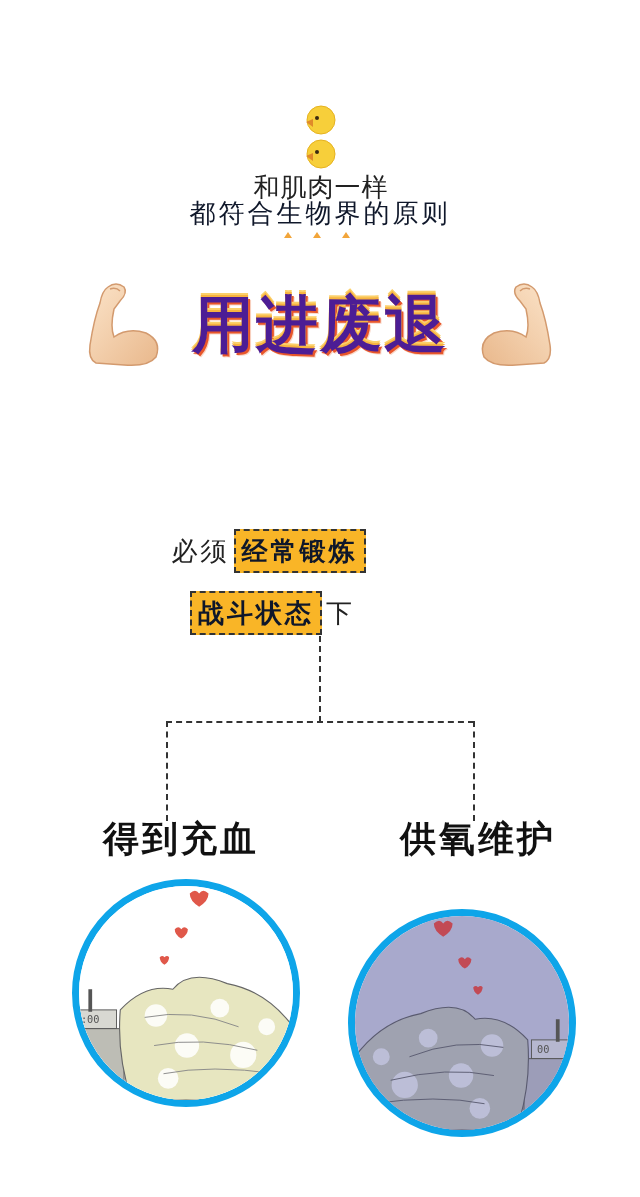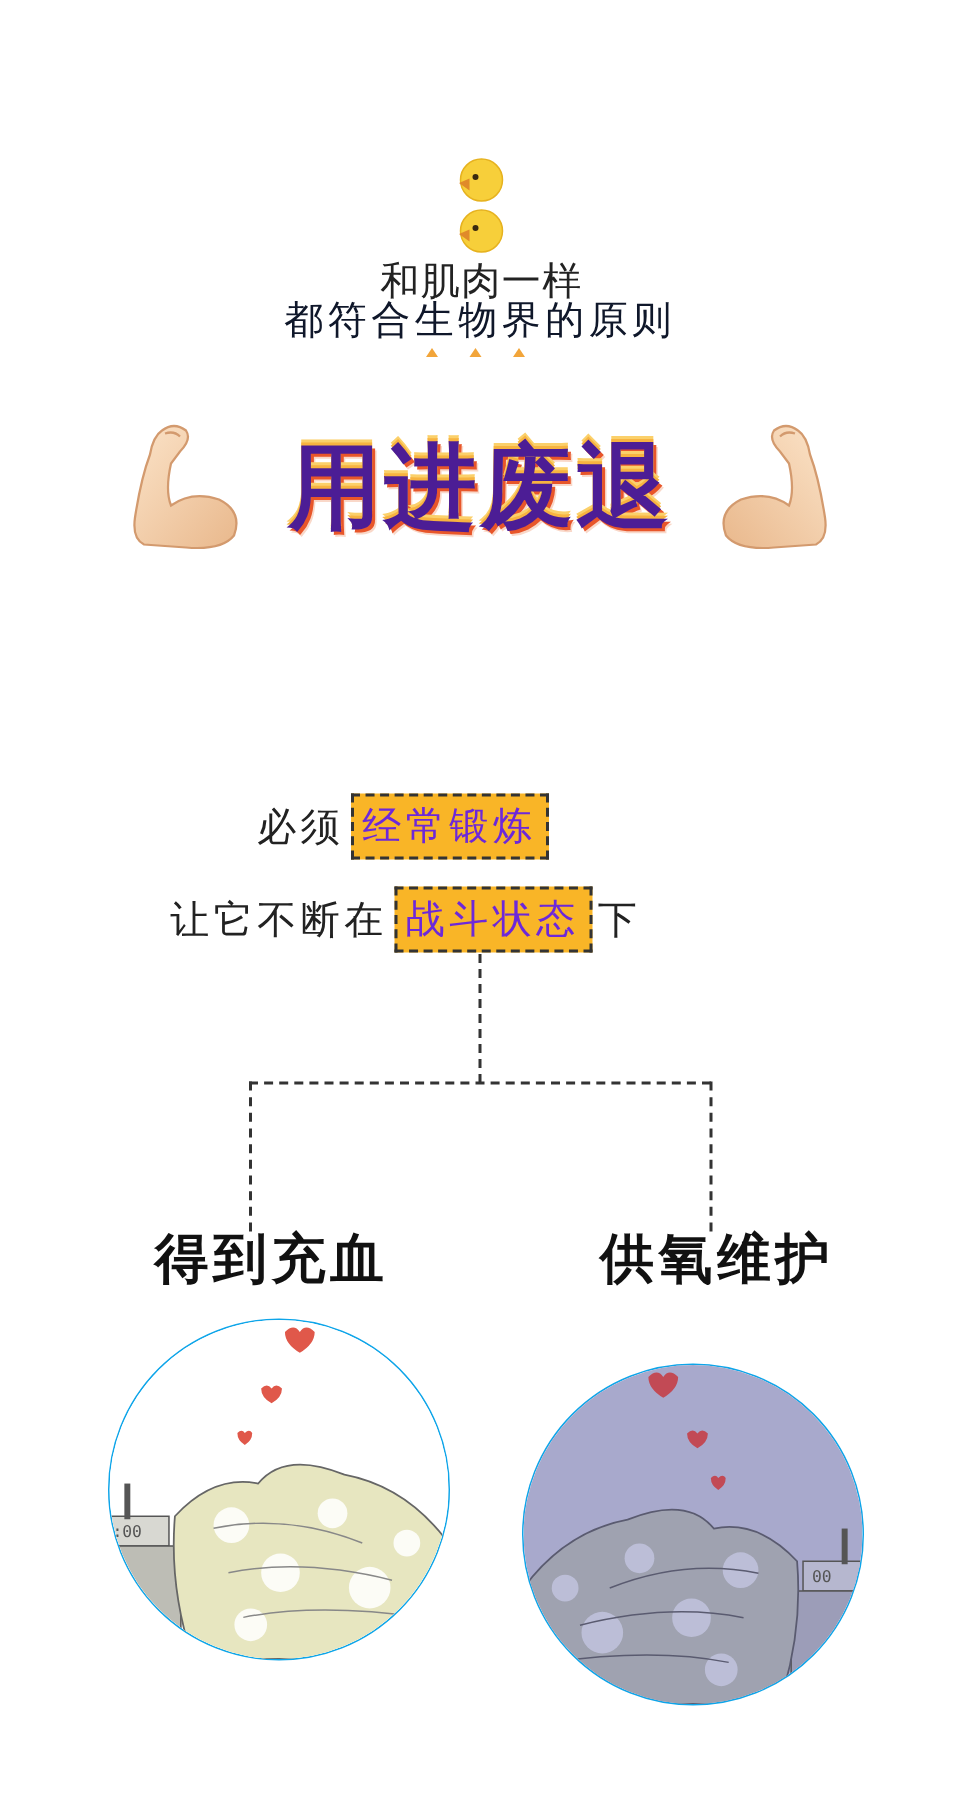--- a/index.html
+++ b/index.html
@@ -13,25 +13,25 @@
     .line2 { left:0; width:640px; top:196px; height:40px; text-align:center; font-size:26px; letter-spacing:3px; color:#0f172a; }
     .dots { left:280px; top:232px; width:90px; height:10px; }
     .dot { position:absolute; width:0; height:0; border-left:4px solid transparent; border-right:4px solid transparent; border-bottom:6px solid #f2a53a; }
     .banner { left:84px; top:270px; width:472px; height:110px; display:flex; align-items:center; justify-content:space-between; }
     .arm svg { width:80px; height:92px; display:block; }
     .slogan { font-size:62px; font-weight:bold; color:#4c1d95; letter-spacing:2px;
               text-shadow: 0 -2px 0 #f7b340, 0 -4px 0 #fbd06a, 2px 2px 0 #e8562a, 3px 3px 0 rgba(230,100,40,0.25); }
     .row { left:0; width:541px; display:flex; justify-content:center; align-items:center; font-size:26px; color:#222; letter-spacing:3px; }
     .r1 { top:528px; height:46px; }
     .r2 { top:590px; height:46px; }
-    .hl { background:#f9b527; border:2px dashed #333; padding:2px 6px; font-weight:normal; color:#6d28d9; letter-spacing:3px; margin:0 4px; line-height:36px; }
+    .hl { background:#f9b527; border:2px dashed #333; padding:2px 6px; font-weight:bold; color:#0f172a; letter-spacing:3px; margin:0 4px; line-height:36px; }
     .dash-v { border-left:2px dashed #333; width:0; }
     .dash-h { border-top:2px dashed #333; height:0; }
     .label { font-size:36px; font-weight:bold; color:#111; letter-spacing:3px; }
-    .circle { width:228px; height:228px; border-radius:50%; border:1px solid #0ea5e9; overflow:hidden; box-sizing:border-box; }
+    .circle { width:228px; height:228px; border-radius:50%; border:7px solid #0ea5e9; overflow:hidden; box-sizing:border-box; }
     .circle svg { width:100%; height:100%; display:block; }
   </style>
 </head>
 <body>
 
 <div class="abs line1">
   <span class="chick">
     <svg viewBox="0 0 34 34">
         <circle cx="18" cy="18" r="14" fill="#f7cf3a"></circle>
         <circle cx="18" cy="18" r="14" fill="none" stroke="#e6b21f" stroke-width="1"></circle>
@@ -77,21 +77,20 @@
       <path d="M26 10 Q32 8 36 12" stroke="#d39a6e" fill="none" stroke-width="1.5"></path>
     </svg>
   </span>
 </div>
 
 <div class="abs row r1">
   <span>必须</span>
   <span class="hl">经常锻炼</span>
 </div>
 <div class="abs row r2">
-  <span>让它不断在</span>
   <span class="hl">战斗状态</span>
   <span>下</span>
 </div>
 
 <div class="abs dash-v" style="left:319px; top:636px; height:86px;"></div>
 <div class="abs dash-h" style="left:166px; top:721px; width:308px;"></div>
 <div class="abs dash-v" style="left:166px; top:721px; height:100px;"></div>
 <div class="abs dash-v" style="left:473px; top:721px; height:100px;"></div>
 
 <div class="abs label" style="left:103px; top:815px;">得到充血</div>

